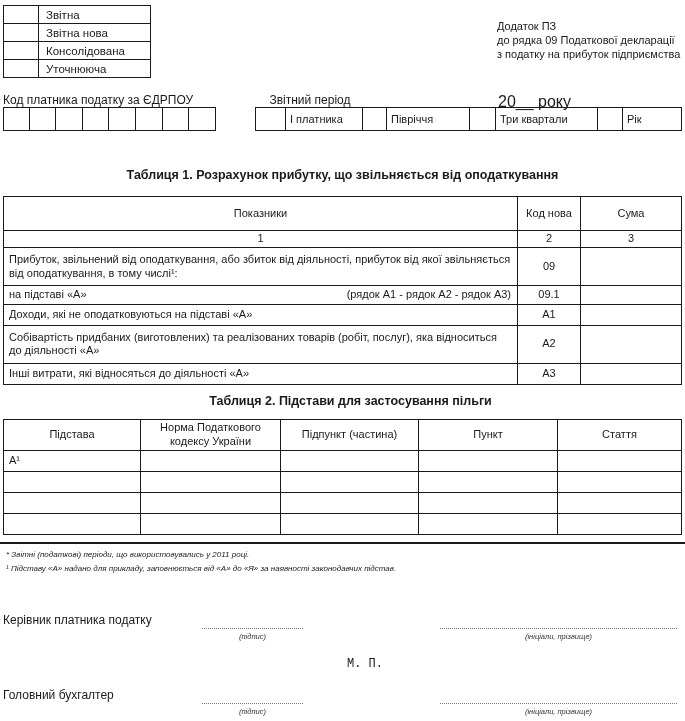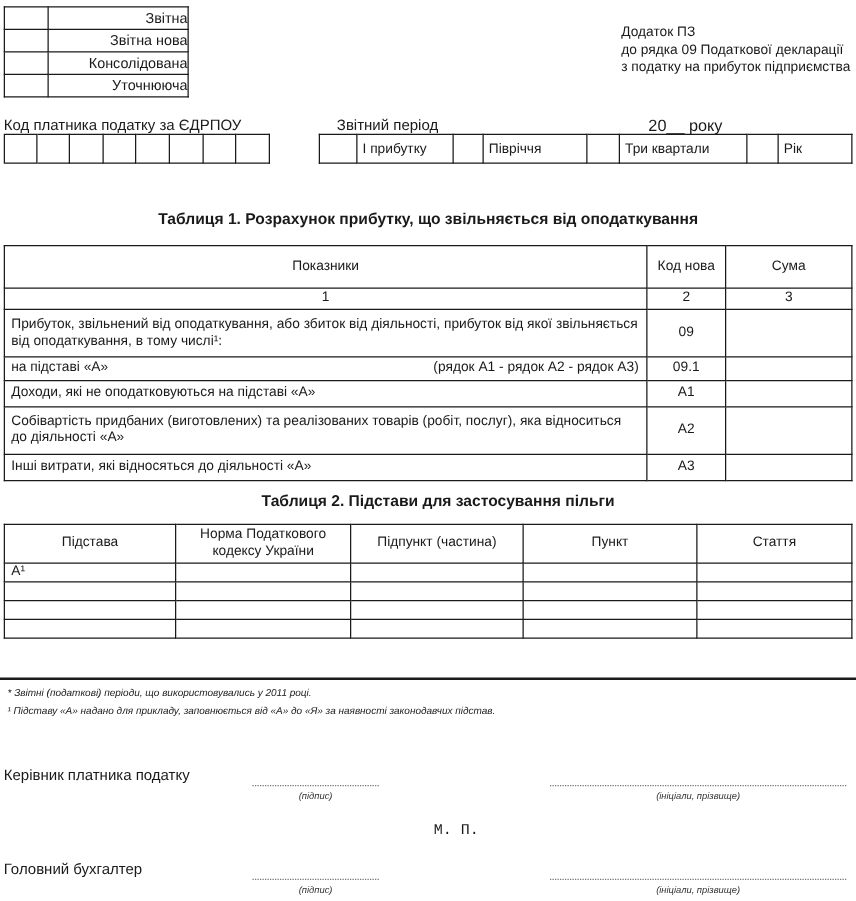--- a/index.html
+++ b/index.html
@@ -4,33 +4,33 @@
 <style>
   * { box-sizing: border-box; margin: 0; padding: 0; }
   html, body { background: #fff; }
   body { font-family: "Liberation Sans", "DejaVu Sans", sans-serif; color: #1a1a1a; }
   .page { position: relative; width: 685px; height: 721px; background: #fff; overflow: hidden; }
 
   
   .top-section { position: absolute; left: 0; top: 0; width: 685px; height: 162px; }
 
   .report-type-table { position: absolute; left: 3px; top: 5px; border-collapse: collapse; }
-  .report-type-table td { border: 1px solid #1a1a1a; height: 18px; font-size: 11.5px; text-align: right; }
+  .report-type-table td { border: 1px solid #1a1a1a; height: 18px; font-size: 11.5px; }
   .report-type-table td.cb { width: 35px; }
   .report-type-table td.lbl { width: 112px; padding-left: 7px; }
 
   .appendix-note { position: absolute; left: 497px; top: 19px; font-size: 11px; line-height: 14px; }
 
   .edrpou-label { position: absolute; left: 3px; top: 93px; font-size: 12px; }
   .edrpou-boxes { position: absolute; left: 3px; top: 107px; display: flex; }
   .edrpou-cell { width: 26.6px; height: 24px; border: 1px solid #1a1a1a; border-left: none; }
   .edrpou-cell:first-child { border-left: 1px solid #1a1a1a; }
 
   .period-title { position: absolute; left: 250px; top: 93px; width: 120px; text-align: center; font-size: 12px; }
-  .year-label  { position: absolute; left: 498px; top: 93px; width: 80px; text-align: right; font-size: 13px; }
+  .year-label  { position: absolute; left: 498px; top: 93px; width: 80px; text-align: left; font-size: 16px; }
 
   .period-table { position: absolute; left: 255px; top: 107px; border-collapse: collapse; table-layout: fixed; }
   .period-table td { border: 1px solid #1a1a1a; font-size: 11px; padding-left: 4px; overflow: hidden; white-space: nowrap; }
   .period-table tr.r1 td { height: 23px; }
   .period-table tr.r2 td { height: 21px; }
   .period-table td.ghost { border: none; padding: 0; }
   .period-table td.pcb { padding: 0; }
 
   
   .tbl-title { position: absolute; left: 0; width: 685px; text-align: center; font-weight: bold; font-size: 12.5px; }
@@ -46,21 +46,21 @@
   .table1 tr.num td { height: 17px; text-align: center; }
   .table1 tr.h38 td { height: 38px; }
   .table1 tr.h18 td { height: 18px; margin-top: 47px; }
   .table1 tr.h21 td { height: 21px; }
   .split { display: flex; justify-content: space-between; align-items: baseline; }
 
   
   .table2 { position: absolute; left: 3px; top: 419px; border-collapse: collapse; table-layout: fixed; width: 678px; }
   .table2 td { border: 1px solid #1a1a1a; font-size: 11px; line-height: 1.25; vertical-align: middle; }
   .table2 tr.hdr td { height: 31px; text-align: center; padding: 0 8px; }
-  .table2 tr.row td { height: 15px; padding-left: 5px; }
+  .table2 tr.row td { height: 21px; padding-left: 5px; }
 
   
   .separator { position: absolute; left: 0; top: 542px; width: 685px; border-top: 2px solid #1a1a1a; }
   .footnotes { position: absolute; left: 6px; top: 548px; font-size: 8px; font-style: italic; line-height: 14px; }
 
   
   .sign-section { position: absolute; left: 0; top: 595px; width: 589px; height: 126px; }
   .sig-label { position: absolute; font-size: 12px; }
   .sig-line { position: absolute; height: 14px; border-bottom: 1px dotted #777; }
   .sig-caption { position: absolute; font-size: 7.5px; font-style: italic; text-align: center; color: #333; }
@@ -122,21 +122,21 @@
         <col style="width:24px">
           <col style="width:83px">
         <col style="width:26px">
           <col style="width:102px">
         <col style="width:25px">
           <col style="width:59px">
       </colgroup>
       <tbody>
           <tr class="r1">
         <td class="pcb"></td>
-        <td>І прибутку</td>
+        <td>І платника</td>
         <td class="pcb"></td>
         <td>Півріччя</td>
         <td class="pcb"></td>
         <td>Три квартали</td>
         <td class="pcb"></td>
         <td>Рік</td>
       </tr>
     </tbody>
       </table>
   </div>

